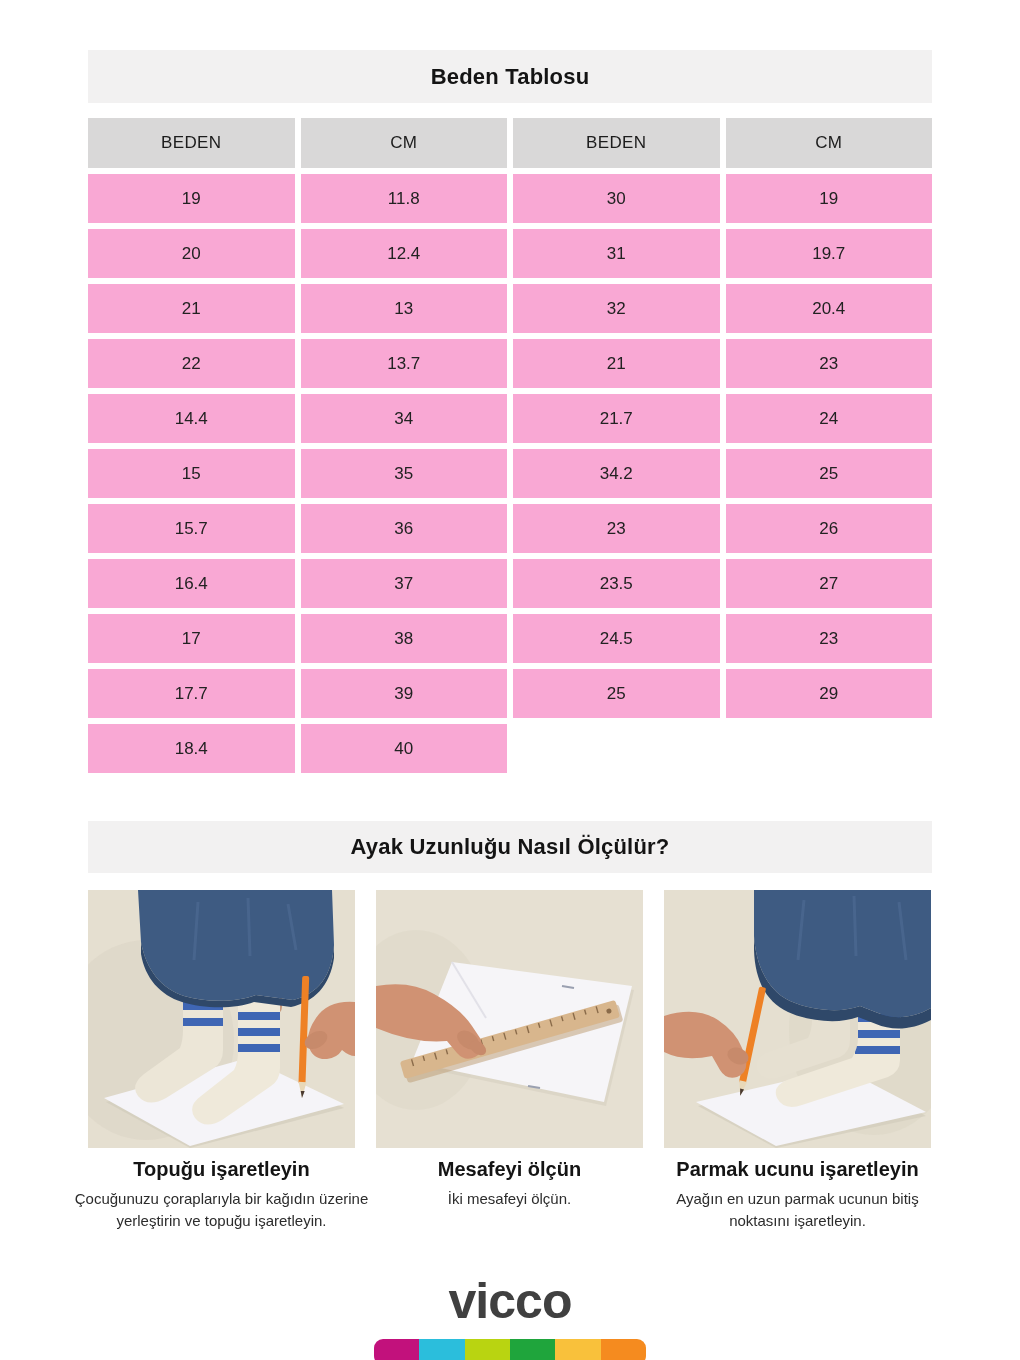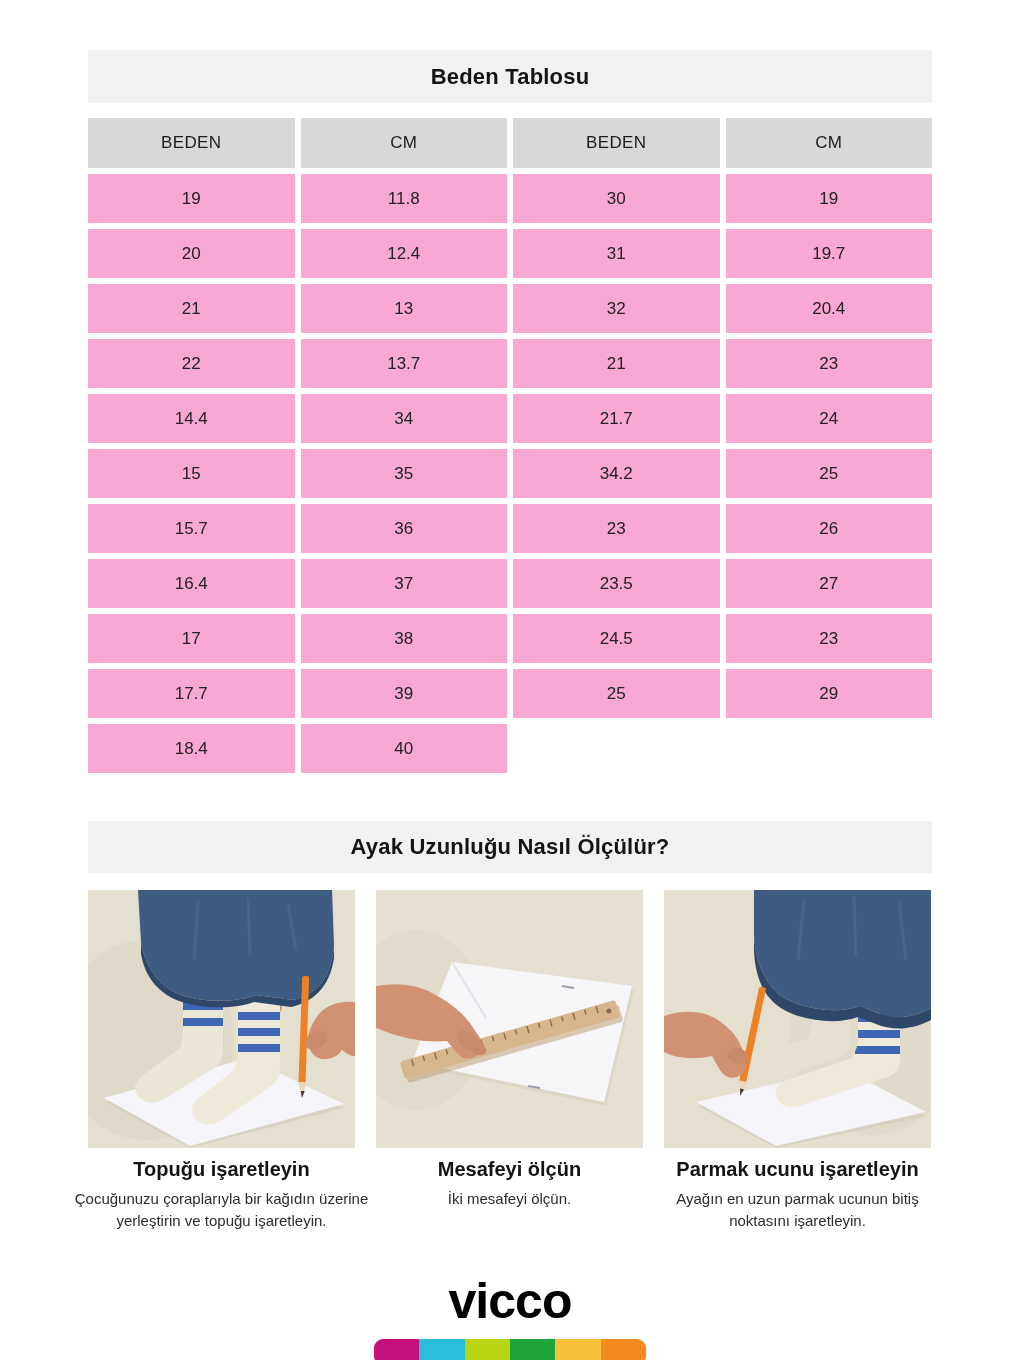--- a/index.html
+++ b/index.html
@@ -22,21 +22,21 @@
   .size-table .td{
     height:49px;background:#f9a8d4;display:flex;align-items:center;justify-content:center;
     font-size:17px;color:#222;
   }
   .steps{margin-top:17px;display:flex;gap:21px;}
   .step{width:267px;flex:0 0 267px;}
   .step svg{display:block;width:267px;height:258px;}
   .step-heading{margin-top:10px;text-align:center;font-weight:bold;font-size:20px;color:#141414;}
   .step-desc{margin:7px -16px 0;text-align:center;font-size:15px;line-height:1.45;color:#2c2c2c;}
   .footer{position:absolute;left:0;top:1276px;width:1020px;text-align:center;}
-  .brand{font-size:50px;font-weight:bold;letter-spacing:-1px;color:#000000;line-height:1;}
+  .brand{font-size:50px;font-weight:bold;letter-spacing:-1px;color:#404040;line-height:1;}
   .brand-bar{width:272px;height:26px;margin:13px auto 0;border-radius:9px;overflow:hidden;display:flex;}
   .brand-bar span{flex:1 1 0;}
   .seg0{background:#c2117c}.seg1{background:#2bbedc}.seg2{background:#b9d411}
   .seg3{background:#1fa53c}.seg4{background:#f9c13b}.seg5{background:#f58b1f}
 </style>
 </head>
 <body>
 
 <div class="content">
 

